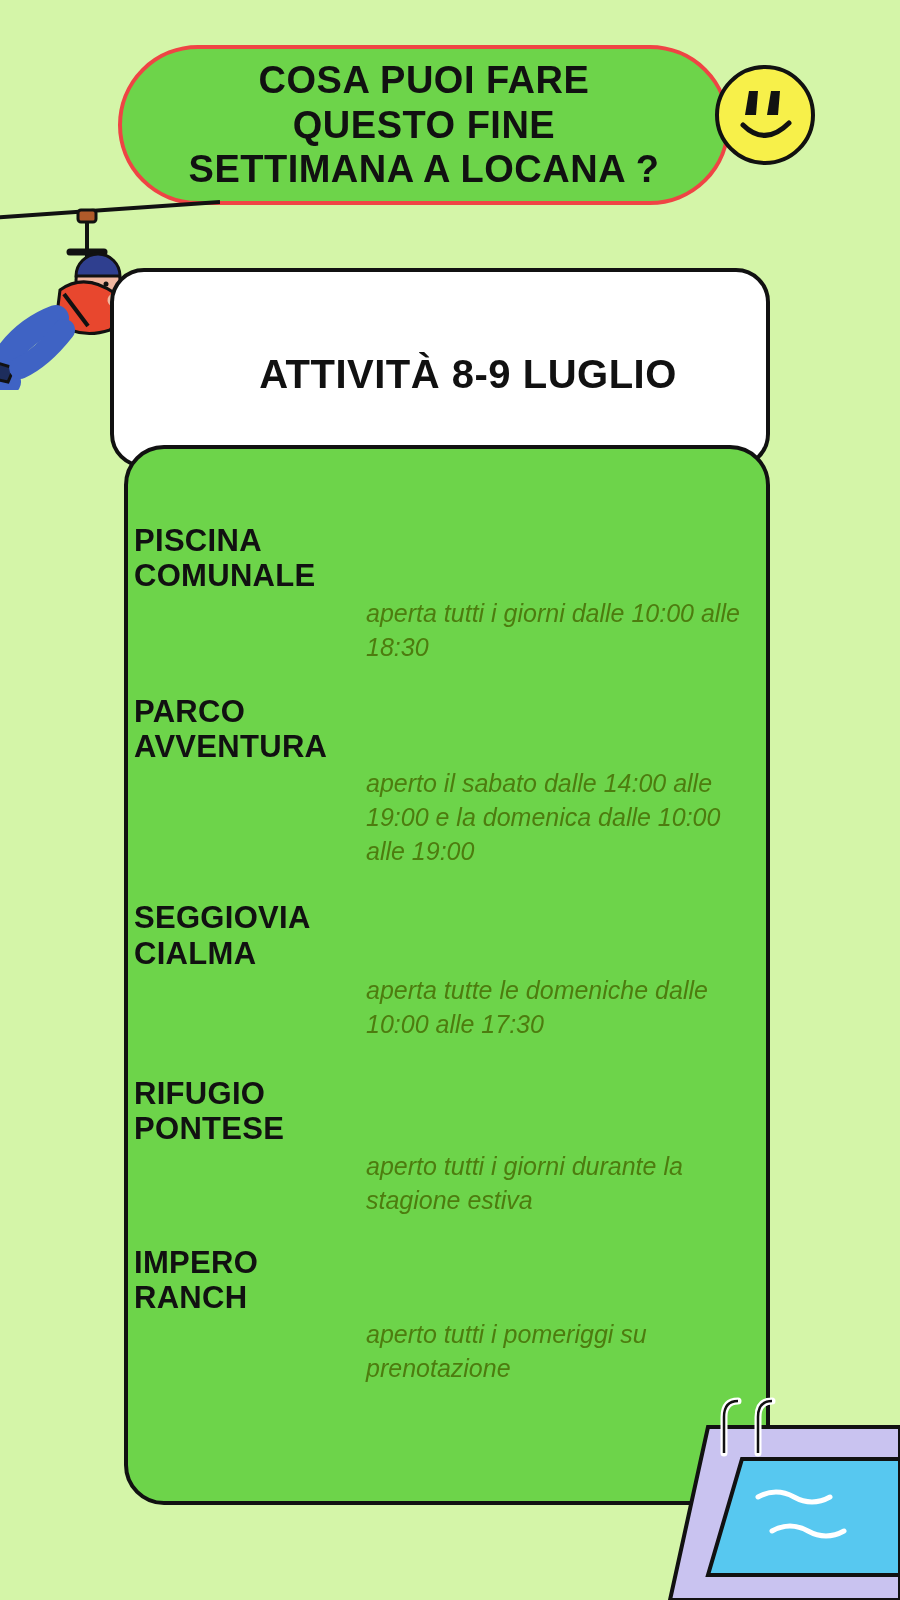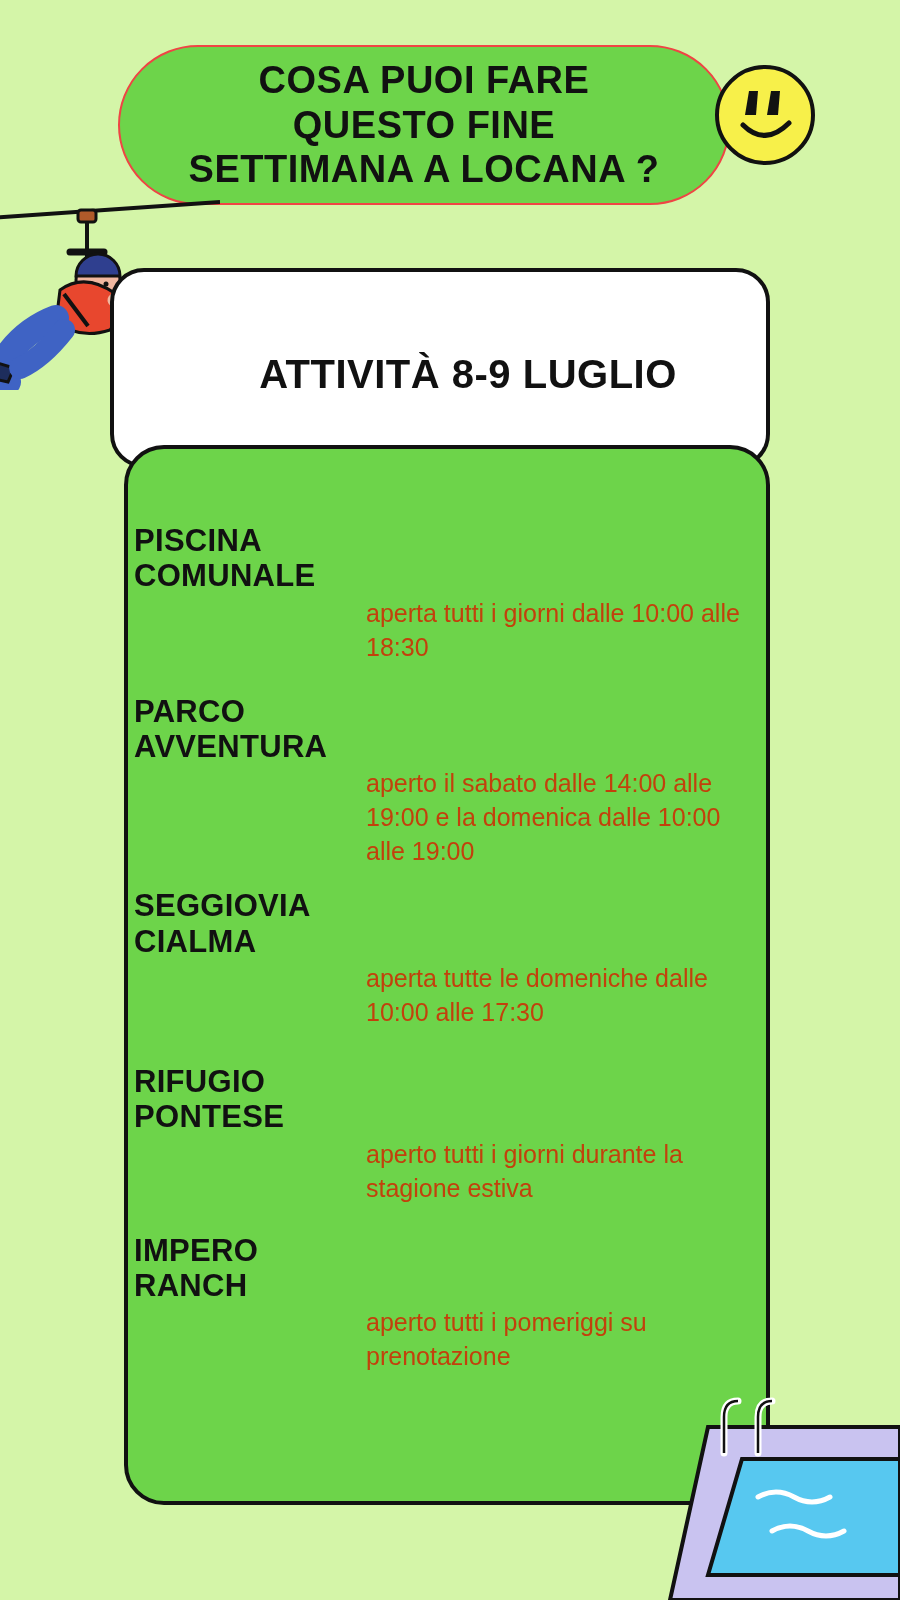--- a/index.html
+++ b/index.html
@@ -22,21 +22,21 @@
   }
 
   
   .header-pill {
     position: absolute;
     left: 118px;
     top: 45px;
     width: 612px;
     height: 160px;
     background: #6dd44a;
-    border: 2px solid #ef4444;
+    border: 4px solid #ef4444;
     border-radius: 82px;
     display: flex;
     align-items: center;
     justify-content: center;
     box-sizing: border-box;
   }
   .header-title {
     text-align: center;
     font-size: 38px;
     font-weight: bold;
@@ -121,29 +121,30 @@
     font-size: 31px;
     font-weight: bold;
     color: #111;
     line-height: 1.14;
     letter-spacing: 0.3px;
     padding-left: 10px;
     white-space: pre-line;
   }
   .act-desc {
     font-size: 25px;
-    color: #c2410c;
+    color: #4d7c0f;
     line-height: 1.36;
     margin-left: 242px;
     margin-top: 2px;
     max-width: 400px;
+    font-style: italic;
   }
 
   .act-0 { margin-bottom: 30px; }
-  .act-1 { margin-bottom: 20px; }
+  .act-1 { margin-bottom: 32px; }
   .act-2 { margin-bottom: 35px; }
   .act-3 { margin-bottom: 28px; }
 
   
   .pool {
     position: absolute;
     left: 650px;
     top: 1385px;
     width: 250px;
     height: 215px;

